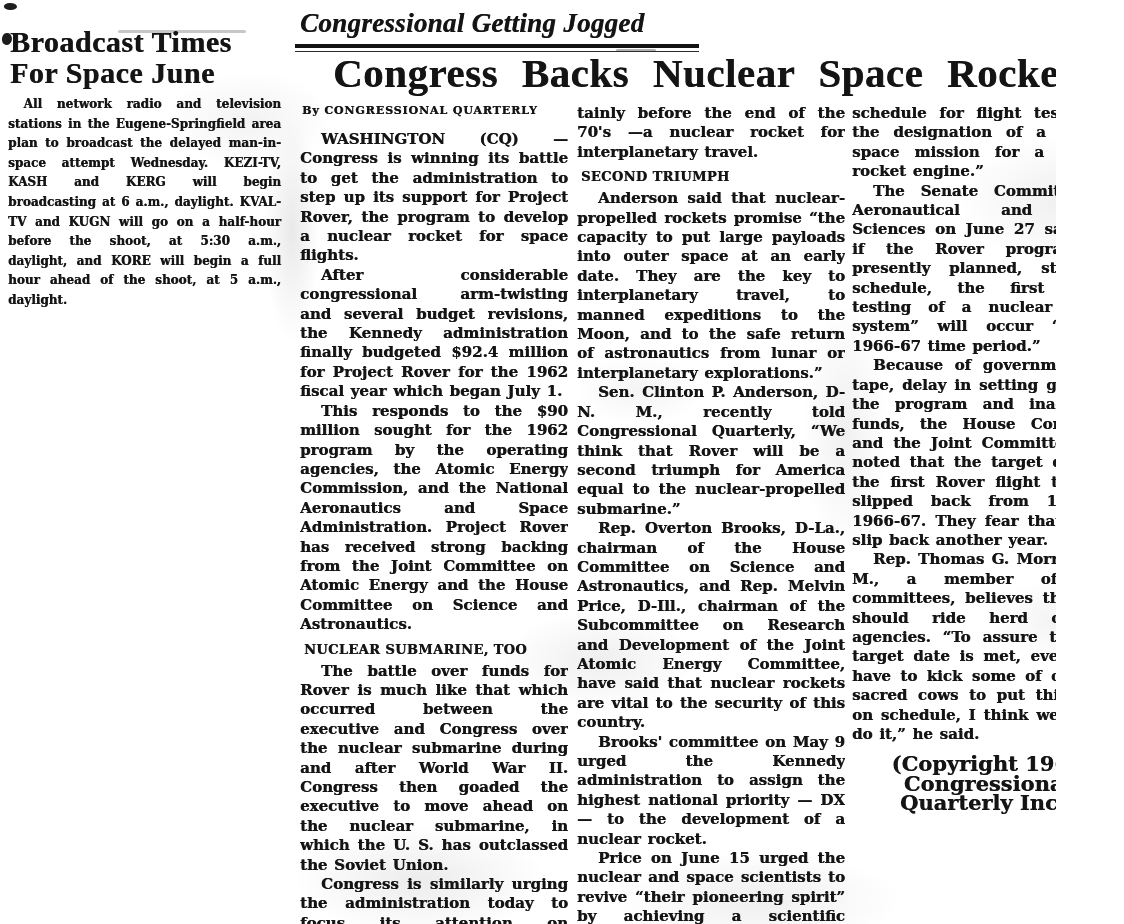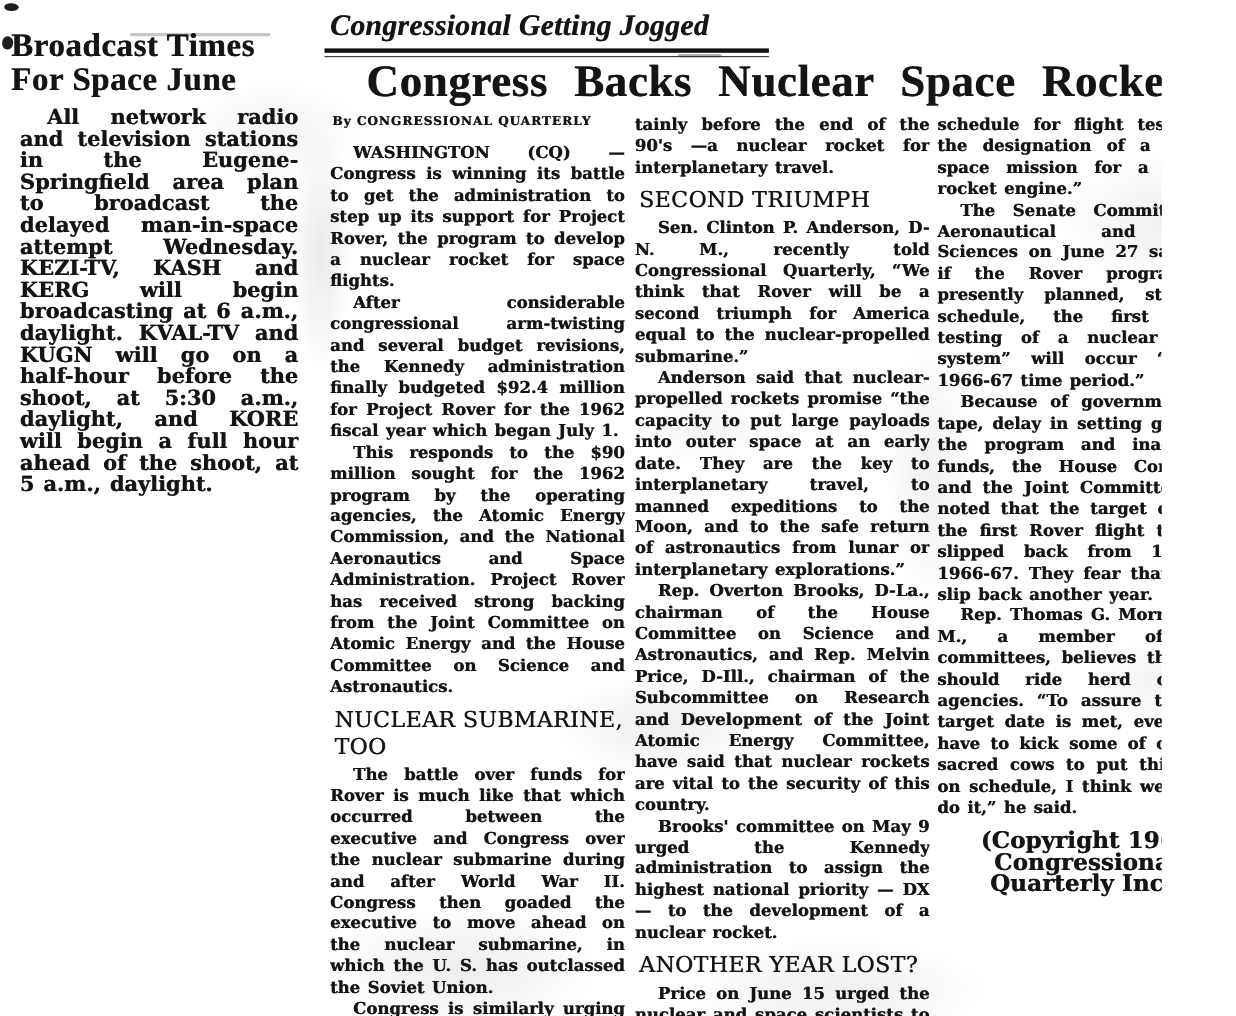--- a/index.html
+++ b/index.html
@@ -28,22 +28,22 @@
   .streak{position:absolute;left:118px;top:30px;width:128px;height:3px;background:rgba(0,0,0,0.22);border-radius:2px;}
   .streak2{position:absolute;left:616px;top:49px;width:40px;height:3px;background:rgba(0,0,0,0.30);border-radius:2px;}
 
   
   .sidebar{position:absolute;left:8px;top:26px;width:273px;}
   .sidebar-head{
     font-family:"Liberation Serif",serif;font-weight:bold;
     font-size:30px;line-height:31px;letter-spacing:0.5px;margin:0 0 7px 2px;
   }
   .sidebar-body{
-    font-size:19px;line-height:19.6px;text-align:justify;
-    word-spacing:1.5px;margin:10px;text-indent:1.3em;font-weight:bold;
+    font-size:12px;line-height:19.6px;text-align:justify;
+    word-spacing:1.5px;margin:0;text-indent:1.3em;font-weight:bold;
   }
 
   
   .kicker{
     position:absolute;left:300px;top:8px;margin:0;
     font-family:"Liberation Serif",serif;font-style:italic;font-weight:bold;
     font-size:27px;letter-spacing:0.3px;white-space:nowrap;
   }
   .kicker-rule{position:absolute;left:295px;top:44px;width:404px;height:3px;
     border-top:4px solid #121212;border-bottom:1px solid #2a2a2a;}
@@ -61,21 +61,21 @@
   .byline{
     font-size:11px;font-weight:bold;letter-spacing:0.9px;
     margin:0 0 13px 2px;white-space:nowrap;
   }
   .paragraph{
     font-size:15px;line-height:19.4px;text-align:justify;
     word-spacing:1.5px;margin:0;text-indent:1.4em;font-weight:bold;
   }
   .paragraph.noindent{text-indent:0;}
   .subhead{
-    font-size:20px;font-weight:normal;letter-spacing:0.4px;
+    font-size:13px;font-weight:bold;letter-spacing:0.4px;
     margin:7px 0 5px 4px;
   }
   .copyright{
     font-size:21px;line-height:19.5px;font-weight:bold;text-align:center;
     margin:10px 8px 0 8px;
   }
 </style>
 </head>
 <body>
 
@@ -101,27 +101,26 @@
   <div class="col col-1">
     <p class="byline">By CONGRESSIONAL QUARTERLY</p>
   <p class="paragraph">WASHINGTON (CQ) — Congress is winning its battle to get the administration to step up its support for Project Rover, the program to develop a nuclear rocket for space flights.</p>
       <p class="paragraph">After considerable congressional arm-twisting and several budget revisions, the Kennedy administration finally budgeted $92.4 million for Project Rover for the 1962 fiscal year which began July 1.</p>
       <p class="paragraph">This responds to the $90 million sought for the 1962 program by the operating agencies, the Atomic Energy Commission, and the National Aeronautics and Space Administration. Project Rover has received strong backing from the Joint Committee on Atomic Energy and the House Committee on Science and Astronautics.</p>
       <h3 class="subhead">NUCLEAR SUBMARINE, TOO</h3>
       <p class="paragraph">The battle over funds for Rover is much like that which occurred between the executive and Congress over the nuclear submarine during and after World War II. Congress then goaded the executive to move ahead on the nuclear submarine, in which the U. S. has outclassed the Soviet Union.</p>
       <p class="paragraph">Congress is similarly urging the administration today to focus its attention on developing a nuclear space rocket. Many members of the two congressional committees believe that the United States can “leapfrog” over the Soviet lead in space by perfecting as soon as possible—cer-</p>
     </div>
   <div class="col col-2">
-      <p class="paragraph noindent">tainly before the end of the 90's —a nuclear rocket for interplanetary travel.</p>
+      <p class="paragraph noindent">tainly before the end of the 70's —a nuclear rocket for interplanetary travel.</p>
       <h3 class="subhead">SECOND TRIUMPH</h3>
+      <p class="paragraph">Anderson said that nuclear-propelled rockets promise “the capacity to put large payloads into outer space at an early date. They are the key to interplanetary travel, to manned expeditions to the Moon, and to the safe return of astronautics from lunar or interplanetary explorations.”</p>
       <p class="paragraph">Sen. Clinton P. Anderson, D-N. M., recently told Congressional Quarterly, “We think that Rover will be a second triumph for America equal to the nuclear-propelled submarine.”</p>
-      <p class="paragraph">Anderson said that nuclear-propelled rockets promise “the capacity to put large payloads into outer space at an early date. They are the key to interplanetary travel, to manned expeditions to the Moon, and to the safe return of astronautics from lunar or interplanetary explorations.”</p>
       <p class="paragraph">Rep. Overton Brooks, D-La., chairman of the House Committee on Science and Astronautics, and Rep. Melvin Price, D-Ill., chairman of the Subcommittee on Research and Development of the Joint Atomic Energy Committee, have said that nuclear rockets are vital to the security of this country.</p>
       <p class="paragraph">Brooks' committee on May 9 urged the Kennedy administration to assign the highest national priority — DX — to the development of a nuclear rocket.</p>
-      <h3 class="subhead">ANOTHER YEAR LOST?</h3>
       <p class="paragraph">Price on June 15 urged the nuclear and space scientists to revive “their pioneering spirit” by achieving a scientific breakthrough on Rover and other research programs.</p>
     </div>
   <div class="col col-3">
       <p class="paragraph noindent">schedule for flight tests, and the designation of a specific space mission for a nuclear rocket engine.”</p>
       <p class="paragraph">The Senate Committee on Aeronautical and Space Sciences on June 27 said that if the Rover program, as presently planned, stays on schedule, the first “flight testing of a nuclear rocket system” will occur “in the 1966-67 time period.”</p>
       <p class="paragraph">Because of government red tape, delay in setting goals for the program and inadequate funds, the House Committee and the Joint Committee have noted that the target date for the first Rover flight test has slipped back from 1965 to 1966-67. They fear that it will slip back another year.</p>
       <p class="paragraph">Rep. Thomas G. Morris, D-N. M., a member of both committees, believes that they should ride herd on the agencies. “To assure that the target date is met, even if we have to kick some of our own sacred cows to put this thing on schedule, I think we should do it,” he said.</p>
       <p class="copyright">(Copyright 1961 Congressional Quarterly Inc.)</p>
     </div>
 

